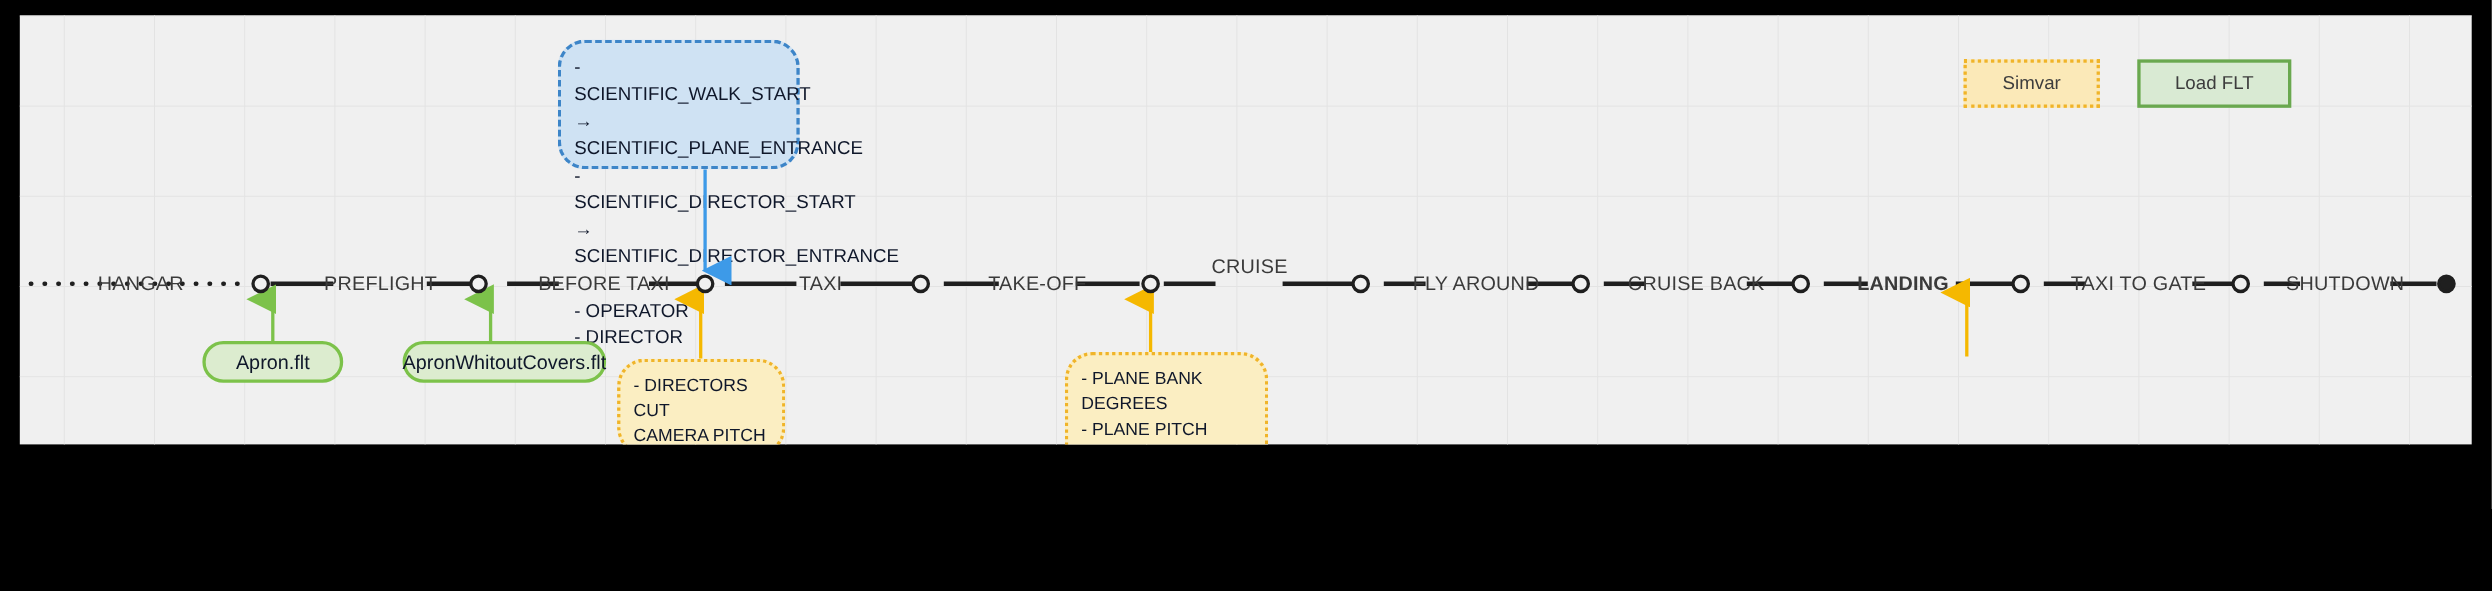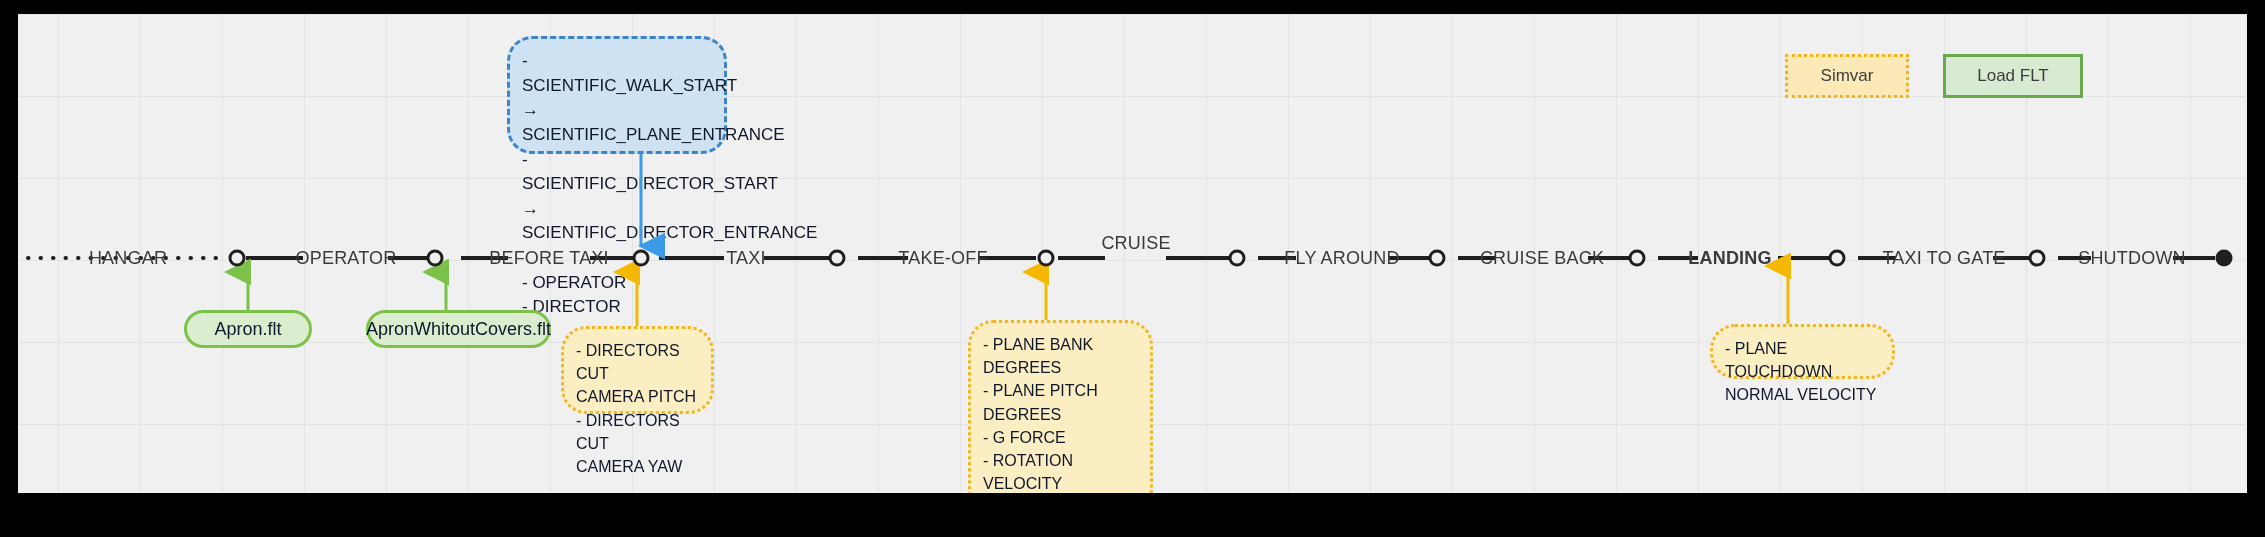--- a/index.html
+++ b/index.html
@@ -13,21 +13,21 @@
     font-family: "Liberation Sans", sans-serif;
     overflow: hidden;
   }
 
   
   #canvas {
     position: absolute;
     left: 18px;
     top: 14px;
     width: 2229px;
-    height: 479px;
+    height: 390px;
     background-color: #f0f0f0;
     background-image:
       linear-gradient(to right, #e3e3e3 1px, transparent 1px),
       linear-gradient(to bottom, #e3e3e3 1px, transparent 1px);
     background-size: 82px 82px;
     background-position: 40px 0px;
     overflow: hidden;
   }
 
   
@@ -154,22 +154,20 @@
 
   <div class="anno yellow" style="left:950px; top:306px; width:185px; height:195px;">- PLANE BANK DEGREES
 - PLANE PITCH DEGREES
 - G FORCE
 - ROTATION VELOCITY
 BODY X
 - ROTATION VELOCITY
 BODY Z
 - DESIGN SPEED VS1</div>
 
-  <div class="anno yellow" style="left:1692px; top:310px; width:185px; height:55px;">- PLANE TOUCHDOWN
-NORMAL VELOCITY</div>
 
   <svg id="arrows" viewBox="0 0 2229 501" xmlns="http://www.w3.org/2000/svg">
 
     <line x1="10" y1="244" x2="210" y2="244" stroke="#1f1f1f" stroke-width="4" stroke-linecap="round" stroke-dasharray="0.5 12"></line>
 
     <g stroke="#1f1f1f" stroke-width="4">
       <line x1="228" y1="244" x2="285" y2="244"></line>
       <line x1="370" y1="244" x2="422" y2="244"></line>
       <line x1="443" y1="244" x2="490" y2="244"></line>
       <line x1="572" y1="244" x2="619" y2="244"></line>
@@ -212,21 +210,21 @@
     <line x1="619" y1="312" x2="619" y2="258" stroke="#f5b800" stroke-width="3" marker-end="url(#arw-yellow)"></line>
 
     <line x1="1028" y1="306" x2="1028" y2="258" stroke="#f5b800" stroke-width="3" marker-end="url(#arw-yellow)"></line>
 
     <line x1="1770" y1="310" x2="1770" y2="252" stroke="#f5b800" stroke-width="3" marker-end="url(#arw-yellow)"></line>
   </svg>
 
   <div id="timeline">
 
     <span class="tl-label" style="left:110px;  top:244px;">HANGAR</span>
-    <span class="tl-label" style="left:328px;  top:244px;">OPERATOR</span>
+    <span class="tl-label" style="left:328px;  top:244px;">PREFLIGHT</span>
     <span class="tl-label" style="left:531px;  top:244px;">BEFORE TAXI</span>
     <span class="tl-label" style="left:728px;  top:244px;">TAXI</span>
     <span class="tl-label" style="left:925px;  top:244px;">TAKE-OFF</span>
     <span class="tl-label" style="left:1118px; top:229px;">CRUISE</span>
     <span class="tl-label" style="left:1324px; top:244px;">FLY AROUND</span>
     <span class="tl-label" style="left:1524px; top:244px;">CRUISE BACK</span>
     <span class="tl-label" style="left:1712px; top:244px;font-weight:bold;">LANDING</span>
     <span class="tl-label" style="left:1926px; top:244px;">TAXI TO GATE</span>
     <span class="tl-label" style="left:2114px; top:244px;">SHUTDOWN</span>
 

